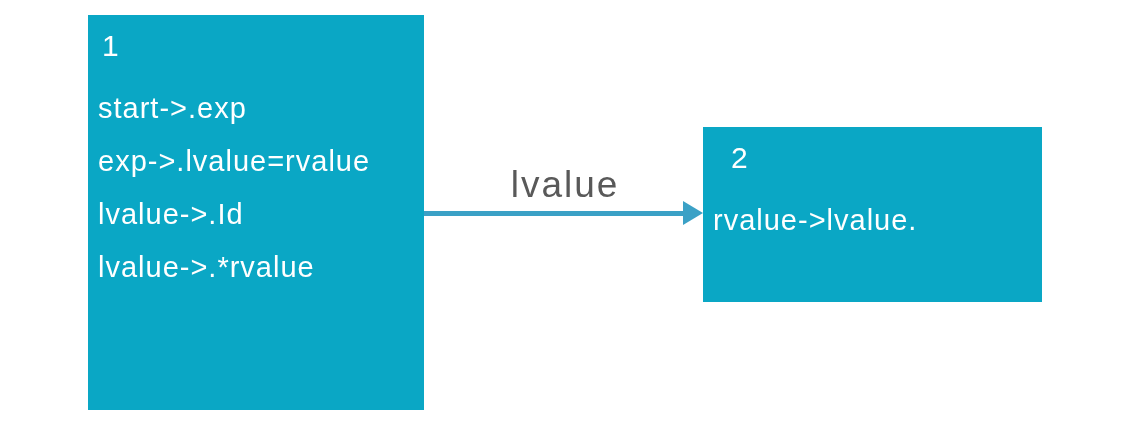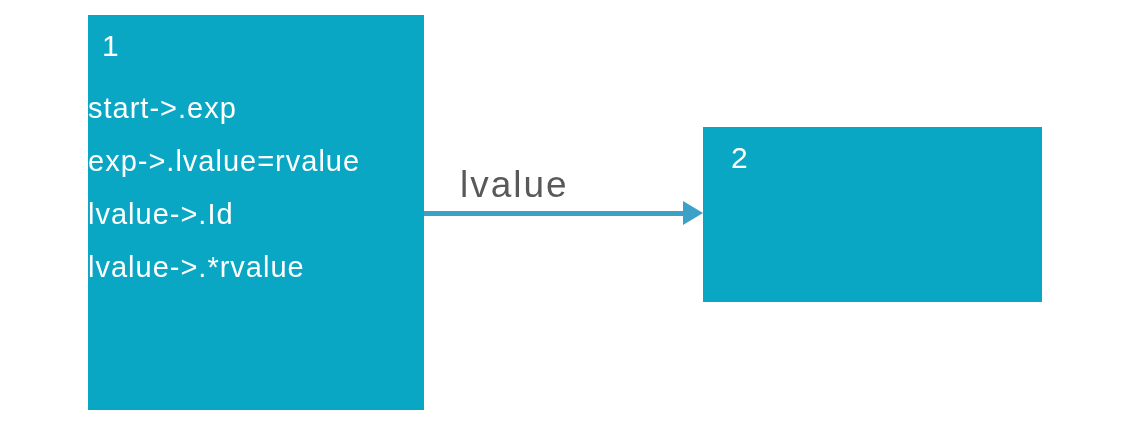--- a/index.html
+++ b/index.html
@@ -31,20 +31,21 @@
   .state-id {
     font-size: 30px;
     line-height: 34px;
     padding-top: 14px;
     padding-left: 14px;
     letter-spacing: 1px;
   }
   .state-2 .state-id { padding-left: 28px; }
   .state-items {
     margin-top: 19px;
+    padding-left: 10px;
   }
   .item {
     font-size: 29px;
     line-height: 53px;
     letter-spacing: 1px;
     white-space: nowrap;
   }
   .arrow-line {
     position: absolute;
     left: 424px; top: 211px;
@@ -56,21 +57,21 @@
     left: 683px; top: 201px;
     width: 0; height: 0;
     border-top: 12px solid transparent;
     border-bottom: 12px solid transparent;
     border-left: 20px solid var(--arrow);
   }
   .arrow-label {
     position: absolute;
     left: 460px; top: 164px;
     width: 210px;
-    text-align: left;
+    text-align: center;
     font-size: 37px;
     color: var(--label-text);
     letter-spacing: 2px;
   }
 </style>
 </head>
 <body>
 
 <div class="canvas">
 
@@ -84,16 +85,17 @@
     </div>
   </div>
 
   <div class="arrow-line"></div>
   <div class="arrow-head"></div>
   <div class="arrow-label">lvalue</div>
 
   <div class="state state-2">
     <div class="state-id">2</div>
     <div class="state-items">
+      <div class="item">rvalue-&gt;lvalue.</div>
     </div>
   </div>
 
 </div>
 
 </body></html>

